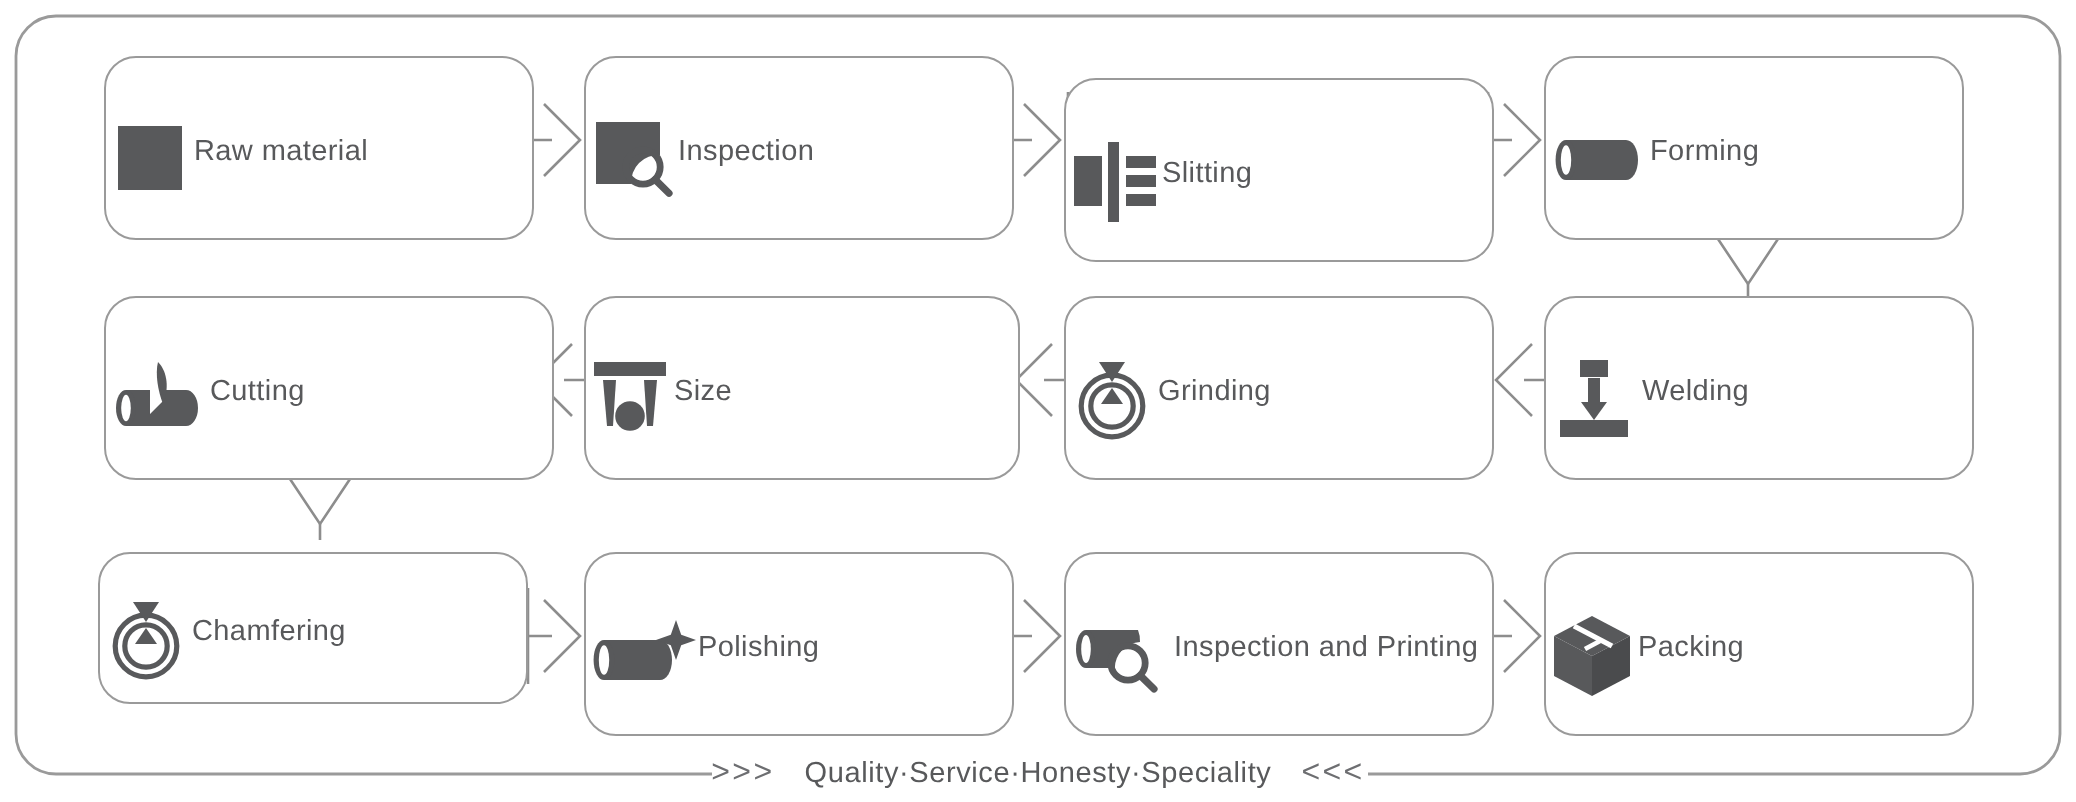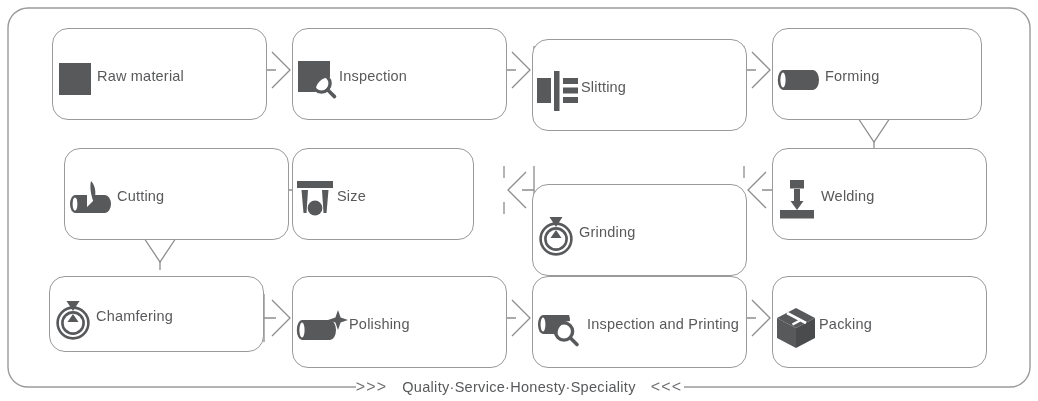--- a/index.html
+++ b/index.html
@@ -226,49 +226,49 @@
           <svg width="52" height="40" viewBox="0 0 52 40">
             <path d="M10 10 H40 A6 10 0 0 1 40 30 H10 Z" fill="#58595b"></path>
             <ellipse cx="10" cy="20" rx="5.2" ry="10" fill="#58595b"></ellipse>
             <ellipse cx="10" cy="20" rx="2.6" ry="7.4" fill="#ffffff"></ellipse>
           </svg>
         </div>
         <div class="node-label">Forming</div>
       </div>
     </div>
 
-    <div class="node" style="left:52px;top:148px;width:225px;height:92px;margin-left:12px;">
+    <div class="node" style="left:52px;top:148px;width:225px;height:92px;">
       <div class="node-inner">
         <div class="icon-wrap">
           <svg width="52" height="46" viewBox="0 0 52 46">
             <path d="M10 18 H22 L22 30 L29 23 L29 18 H40 A6 9 0 0 1 40 36 H10 Z" fill="#58595b"></path>
             <ellipse cx="10" cy="27" rx="5" ry="9" fill="#58595b"></ellipse>
             <ellipse cx="10" cy="27" rx="2.4" ry="6.6" fill="#ffffff"></ellipse>
             <path d="M26 4 C31 9 31.5 18 28.5 25 C26 18.5 24.5 10 26 4 Z" fill="#58595b"></path>
           </svg>
         </div>
         <div class="node-label">Cutting</div>
       </div>
     </div>
 
-    <div class="node" style="left:292px;top:148px;width:182px;height:92px;">
+    <div class="node" style="left:292px;top:148px;width:218px;height:92px;">
       <div class="node-inner">
         <div class="icon-wrap">
           <svg width="44" height="46" viewBox="0 0 44 46">
             <rect x="4" y="4" width="36" height="7" fill="#58595b"></rect>
             <path d="M8.5 13 H15 L13.5 36 H10.5 Z" fill="#58595b"></path>
             <path d="M29 13 H35.5 L33.5 36 H30.5 Z" fill="#58595b"></path>
             <circle cx="22" cy="31" r="7.4" fill="#58595b"></circle>
           </svg>
         </div>
         <div class="node-label">Size</div>
       </div>
     </div>
 
-    <div class="node" style="left:532px;top:148px;width:215px;height:92px;margin-top:36px;">
+    <div class="node" style="left:532px;top:148px;width:215px;height:92px;">
       <div class="node-inner">
         <div class="icon-wrap">
           <svg width="46" height="46" viewBox="0 0 46 46">
             <circle cx="23" cy="26" r="15.4" fill="none" stroke="#58595b" stroke-width="2.6"></circle>
             <circle cx="23" cy="26" r="10.6" fill="none" stroke="#58595b" stroke-width="2.6"></circle>
             <path d="M16.5 4 H29.5 L23 14 Z" fill="#58595b"></path>
             <path d="M17.5 25 L23 17 L28.5 25 Z" fill="#58595b"></path>
           </svg>
         </div>
         <div class="node-label">Grinding</div>

